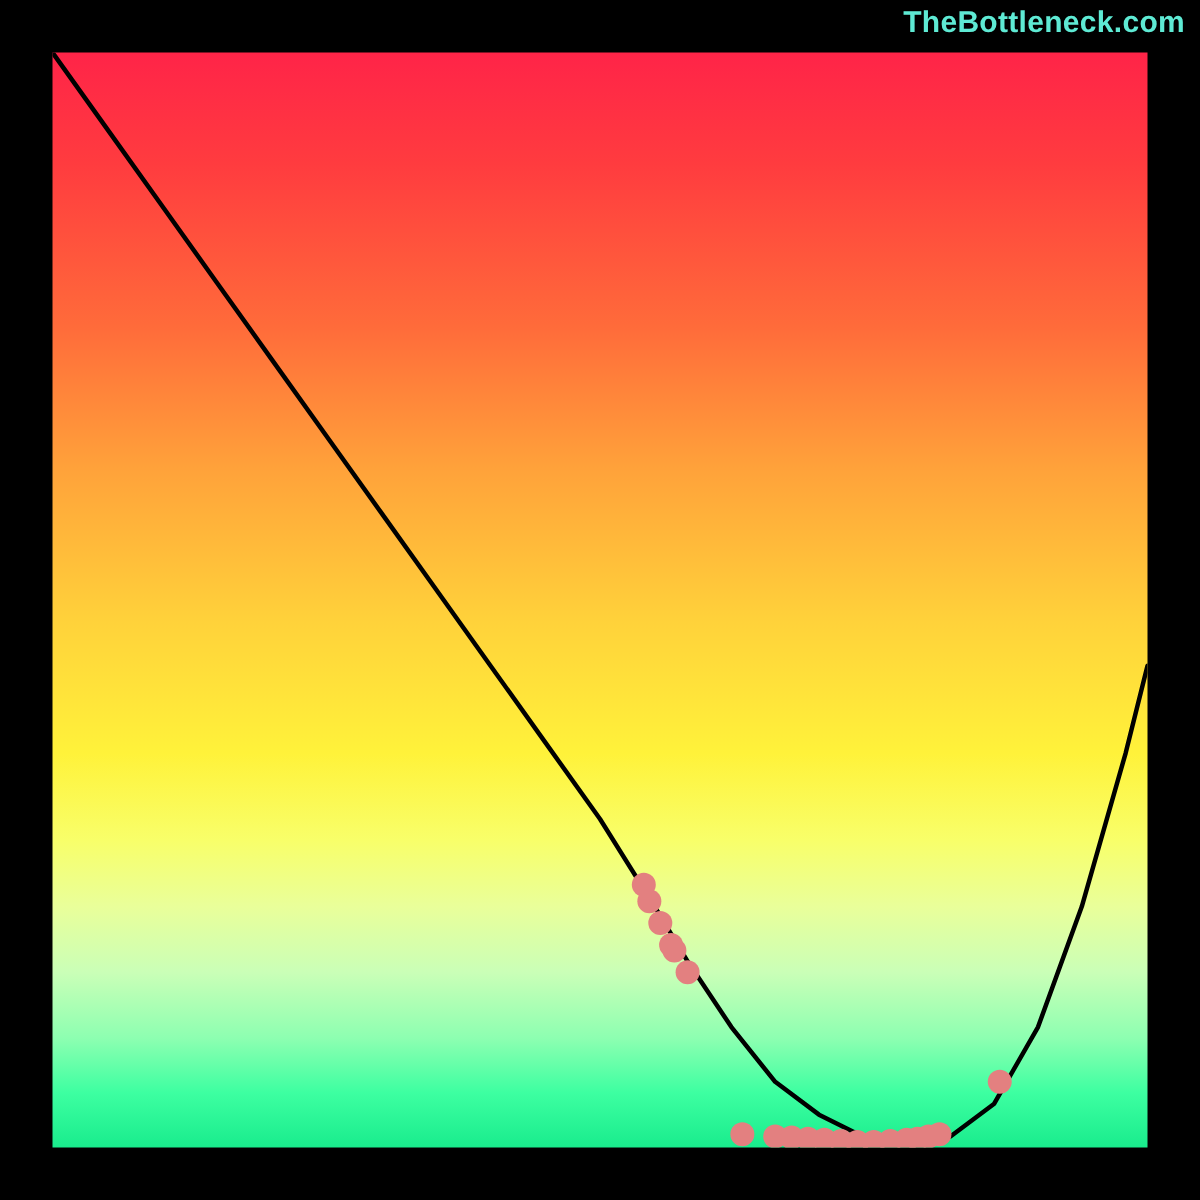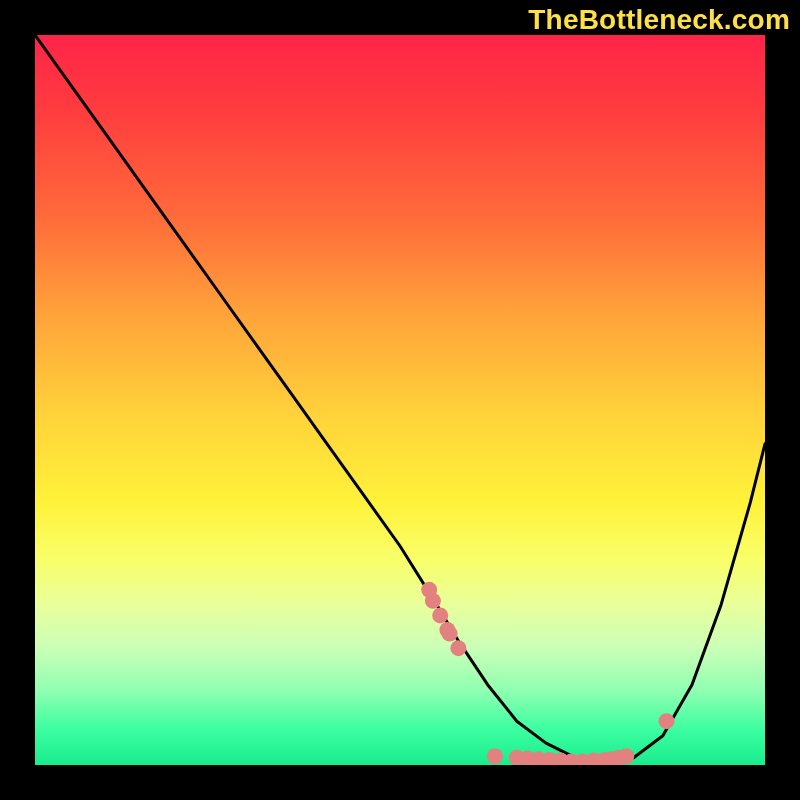--- a/index.html
+++ b/index.html
@@ -14,22 +14,22 @@
   .outer {
     position: relative;
     width: 800px;
     height: 800px;
     background: #000;
   }
   .watermark {
     position: absolute;
     top: 4px;
     right: 10px;
-    color: #fde047;
-    font-size: 28px;
+    color: #5eead4;
+    font-size: 20px;
     font-weight: 600;
     letter-spacing: 0.2px;
   }
   .plot-area {
     position: absolute;
     left: 35px;
     top: 35px;
     width: 730px;
     height: 730px;
     background: linear-gradient(

